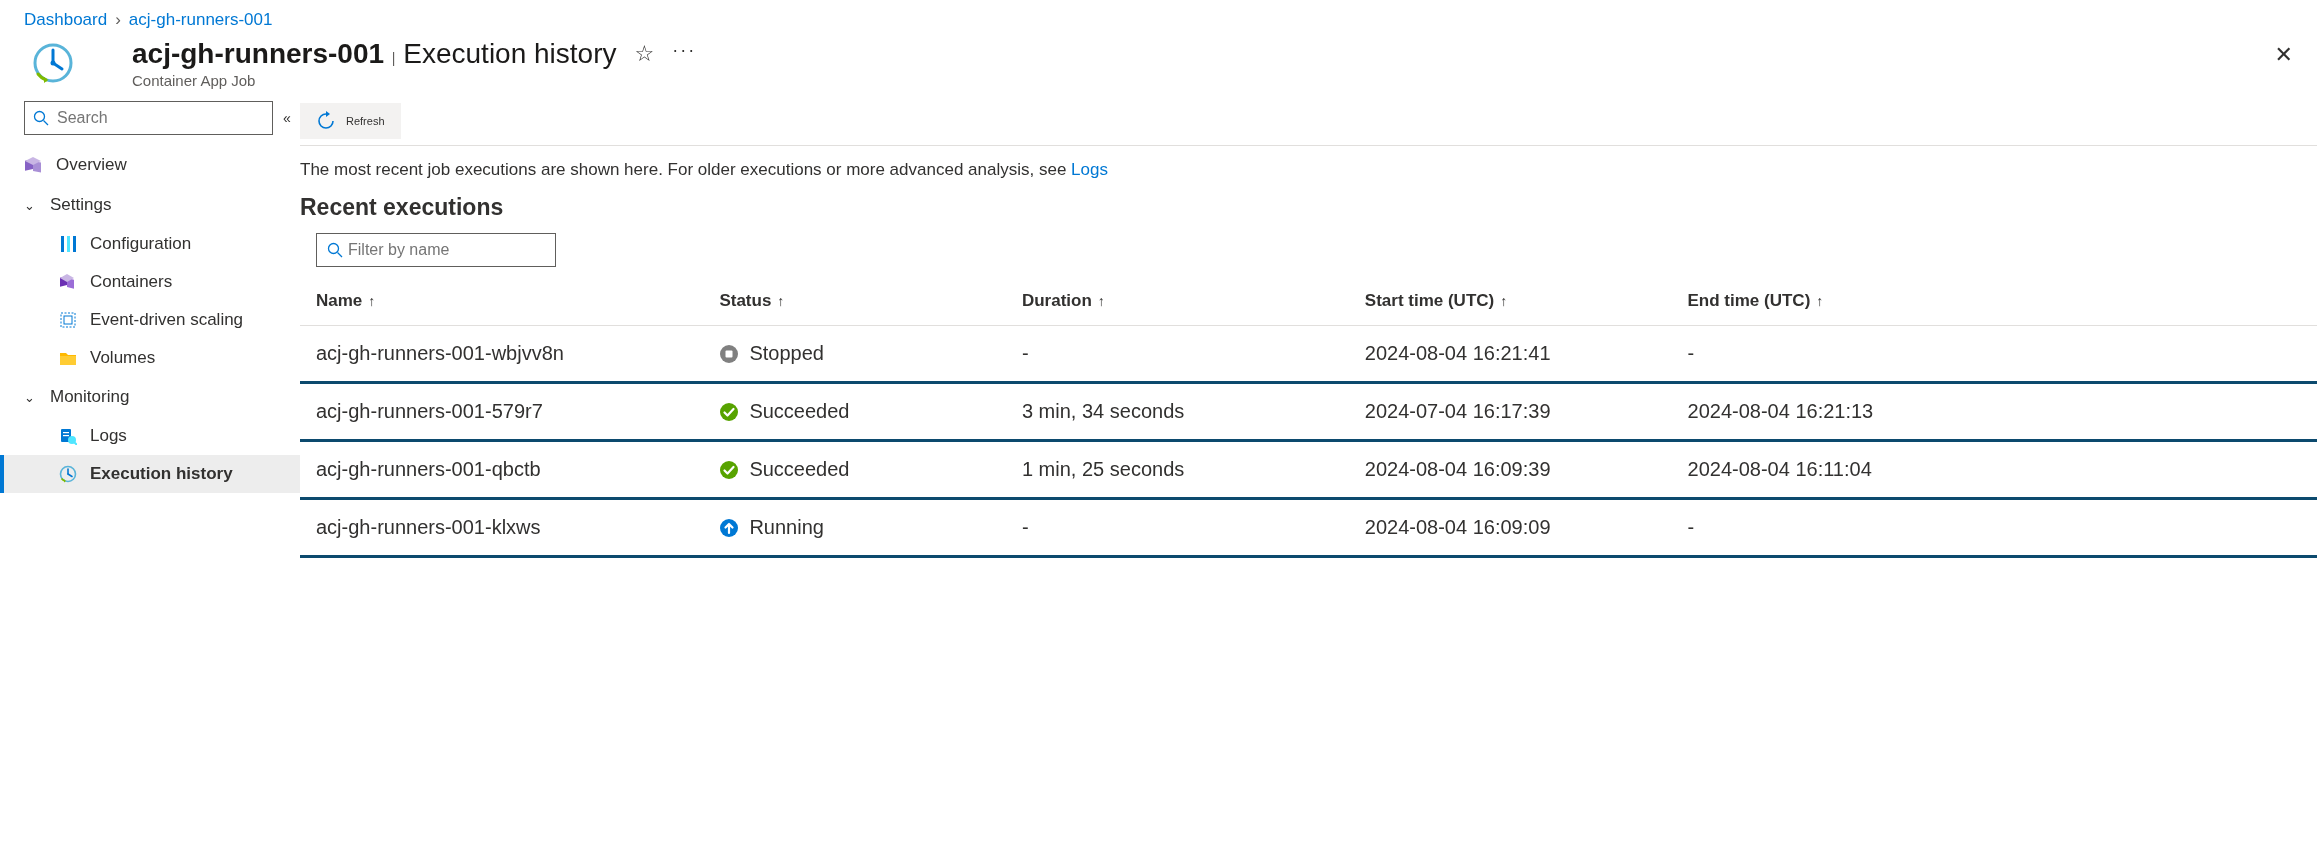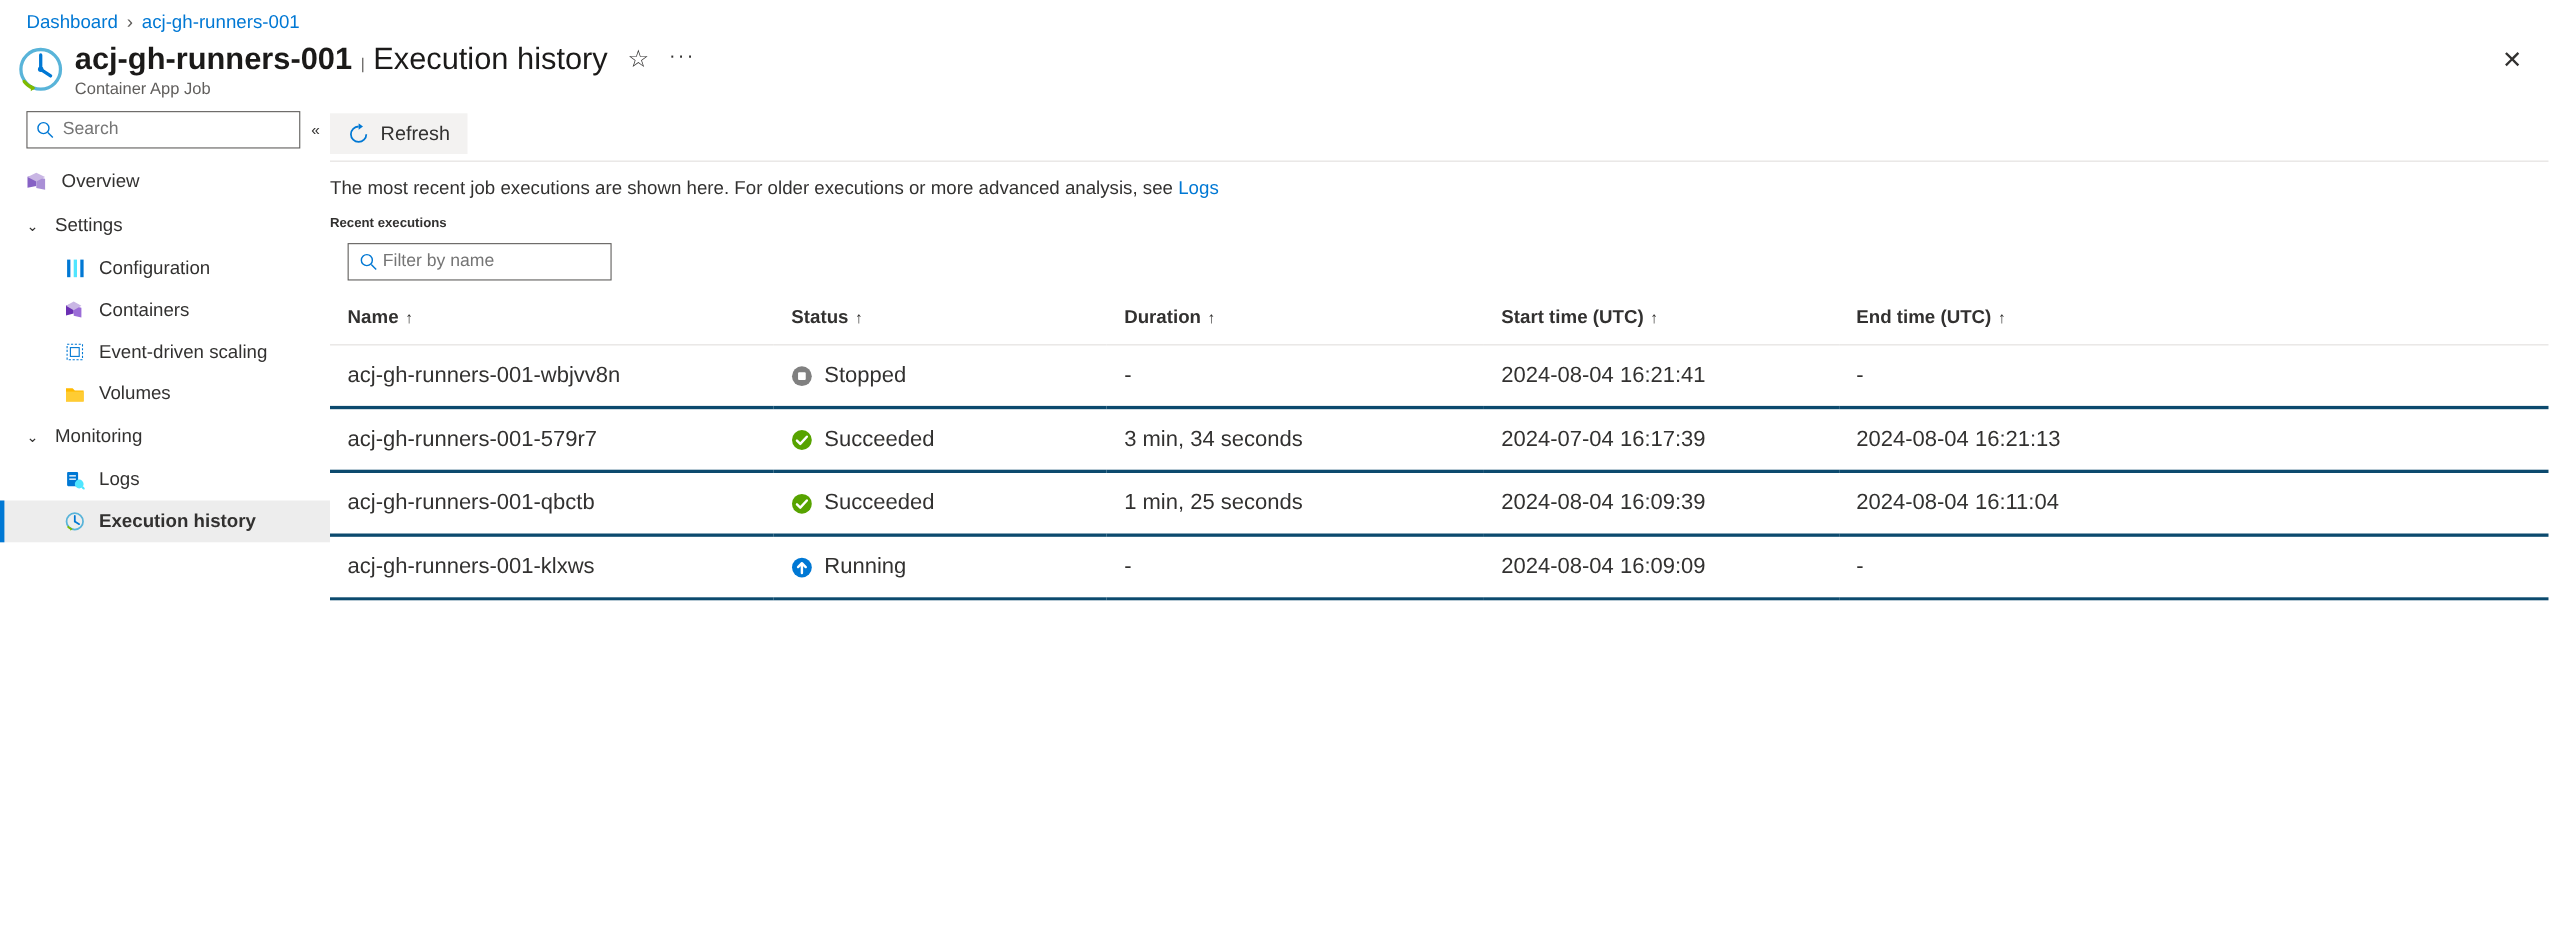--- a/index.html
+++ b/index.html
@@ -19,22 +19,23 @@
     font-size: 17px;
     gap: 8px;
   }
   .breadcrumb a { color: #0078d4; text-decoration: none; }
   .breadcrumb .chevron { color: #605e5c; }
 
   
   .header {
     display: flex;
     align-items: flex-start;
-    padding: 0 24px 8px 16px;
+    padding: 0 24px 8px 32px;
     position: relative;
+    gap: 48px;
   }
   .header-icon {
     width: 42px; height: 42px;
     margin-right: 10px;
     margin-top: 4px;
   }
   .header-text { display: flex; flex-direction: column; }
   .header-title-row {
     display: flex;
     align-items: center;
@@ -129,29 +130,29 @@
     display: flex;
     align-items: center;
     padding: 6px 0 6px 0;
     border-bottom: 1px solid #e1dfdd;
   }
   .refresh-btn {
     display: flex; align-items: center; gap: 10px;
     background: #f3f2f1;
     padding: 8px 16px;
     cursor: pointer;
-    font-size: 18px;
+    font-size: 11px;
   }
   .hint {
     padding: 14px 0 10px 0;
     font-size: 17px;
     color: #323130;
   }
   .hint a { color: #0078d4; text-decoration: none; }
-  .section-title { font-size: 12px; font-weight: 700; padding: 4px 0 12px 0; }
+  .section-title { font-size: 23px; font-weight: 700; padding: 4px 0 12px 0; }
 
   .filter-box {
     display: flex; align-items: center; gap: 5px;
     border: 1px solid #605e5c;
     width: 240px; height: 34px;
     padding: 0 10px;
     margin-left: 16px;
     margin-bottom: 10px;
   }
   .filter-box input {

